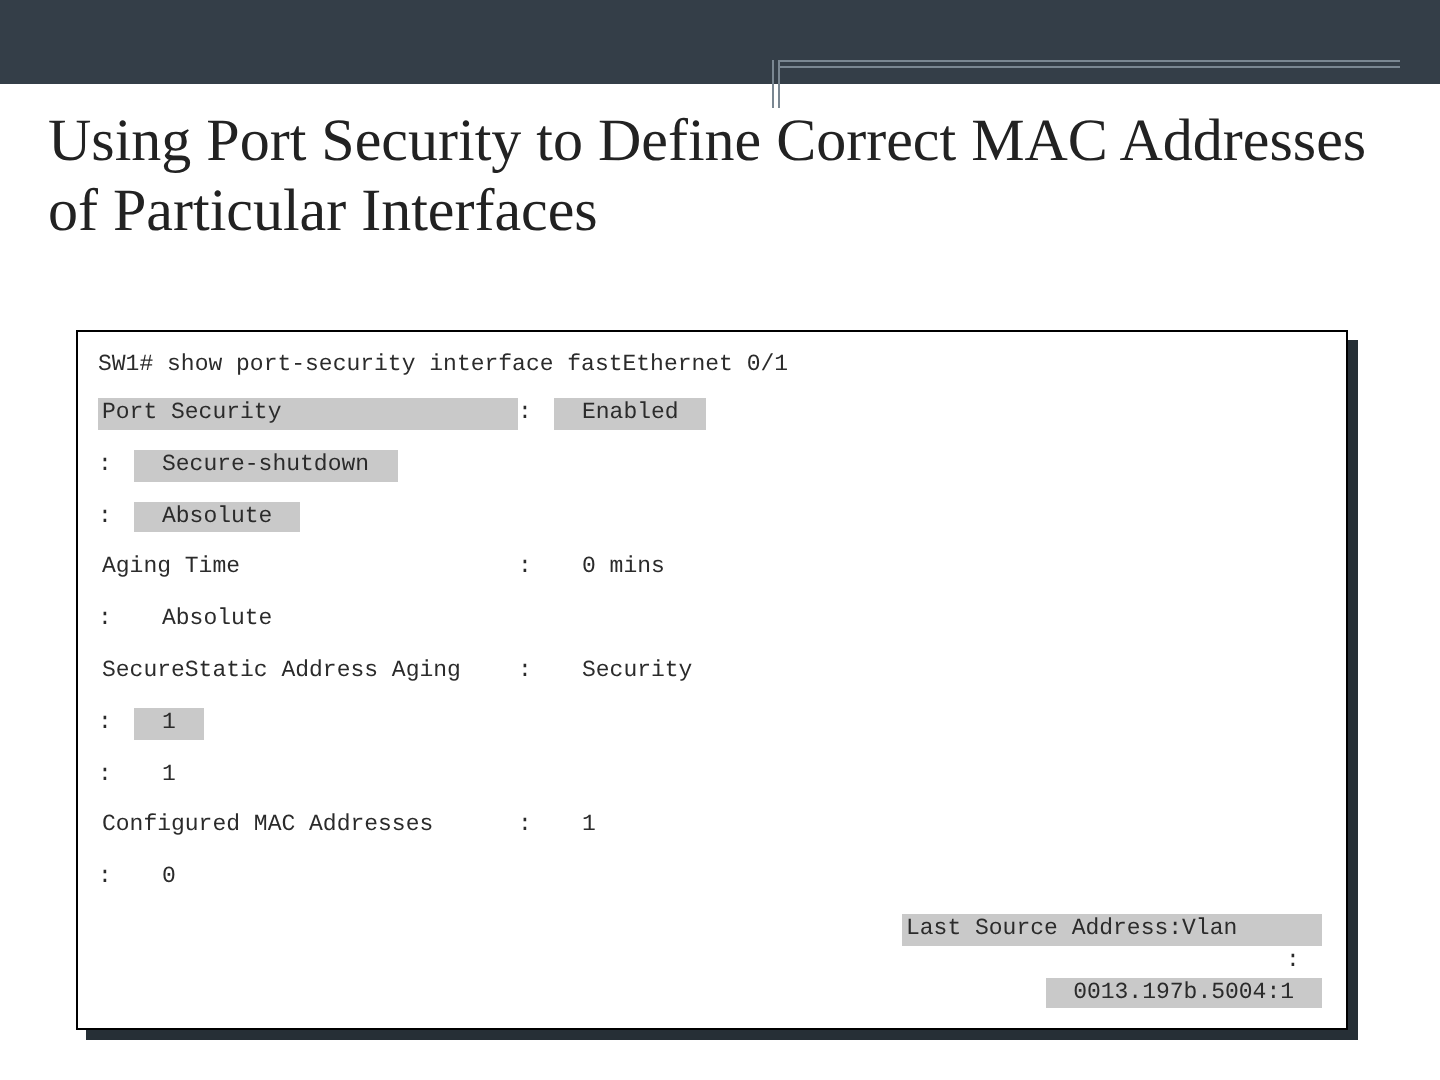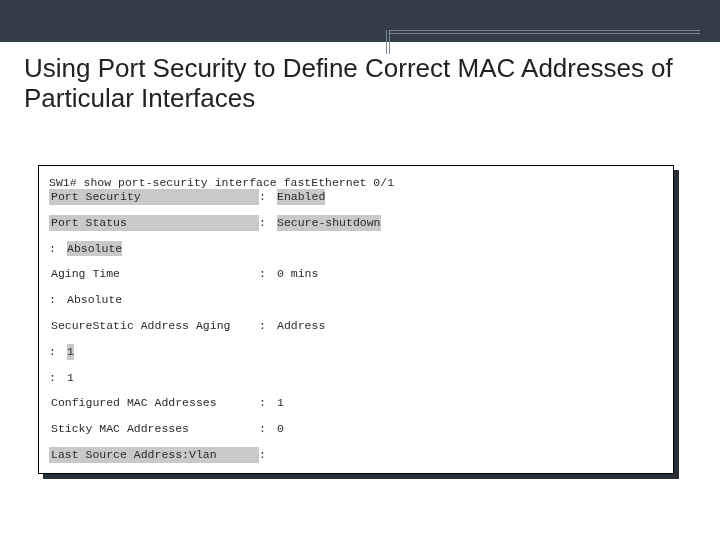--- a/index.html
+++ b/index.html
@@ -31,22 +31,22 @@
       left: 386px;
       height: 24px;
       width: 4px;
       border-right: 4px double #7a8792;
     }
     .title {
       position: absolute;
       top: 54px;
       left: 24px;
       right: 24px;
-      font-family: Liberation Sans, sans-serif;
-      font-size: 26px;
+      font-family: Liberation Serif, serif;
+      font-size: 30px;
       line-height: 1.15;
       color: #222;
       font-weight: 500;
     }
     .panel {
       position: absolute;
       top: 165px;
       left: 38px;
       width: 636px;
       border: 1px solid #000;
@@ -56,42 +56,42 @@
     }
     .row {
       display: flex;
       align-items: flex-end;
       font-family: "Courier New", Courier, monospace;
       font-size: 11.5px;
       color: #2b2b2b;
       line-height: 1.2;
       margin-bottom: 10px;
     }
-    .row:last-child { margin-bottom: 2px; }
+    .row:last-child { margin-bottom: 2px; flex-direction: column; }
     .cmd-row {
       font-family: "Courier New", Courier, monospace;
       font-size: 11.5px;
       color: #2b2b2b;
-      margin-bottom: 0;
+      margin-bottom: 10px;
     }
     .lbl {
       width: 210px;
       min-width: 210px;
       white-space: pre;
       padding: 1px 2px;
     }
     .sep {
       width: 18px;
       min-width: 18px;
       text-align: left;
       padding: 1px 0;
     }
     .val {
       white-space: pre;
-      padding: 1px 0;
+      padding: 1px 14px;
     }
     .hl { background: #c9c9c9; }
   </style>
 </head>
 <body>
 
 <div class="top-bar"></div>
 <div class="top-accent-h"></div>
 <div class="top-accent-v"></div>
 
@@ -101,58 +101,57 @@
   <div class="cmd-row">
     <span>SW1#</span> <span>show port-security interface fastEthernet 0/1</span>
   </div>
   <div id="rows-container">
       <div class="row">
         <span class="lbl hl">Port Security</span>
         <span class="sep">:</span>
         <span class="val hl">Enabled</span>
       </div>
       <div class="row">
-        <span class="lbl hl">Port Status</span>
         <span class="sep">:</span>
         <span class="val hl">Secure-shutdown</span>
       </div>
       <div class="row">
         <span class="sep">:</span>
         <span class="val hl">Absolute</span>
       </div>
       <div class="row">
         <span class="lbl">Aging Time</span>
         <span class="sep">:</span>
         <span class="val">0 mins</span>
       </div>
       <div class="row">
         <span class="sep">:</span>
         <span class="val">Absolute</span>
       </div>
       <div class="row">
         <span class="lbl">SecureStatic Address Aging</span>
         <span class="sep">:</span>
-        <span class="val">Address</span>
+        <span class="val">Security</span>
       </div>
       <div class="row">
         <span class="sep">:</span>
         <span class="val hl">1</span>
       </div>
       <div class="row">
         <span class="sep">:</span>
         <span class="val">1</span>
       </div>
       <div class="row">
         <span class="lbl">Configured MAC Addresses</span>
         <span class="sep">:</span>
         <span class="val">1</span>
       </div>
       <div class="row">
-        <span class="lbl">Sticky MAC Addresses</span>
         <span class="sep">:</span>
         <span class="val">0</span>
       </div>
       <div class="row">
         <span class="lbl hl">Last Source Address:Vlan</span>
         <span class="sep">:</span>
+        <span class="val hl">0013.197b.5004:1</span>
       </div>
     </div>
 </div>
 
 </body></html>

